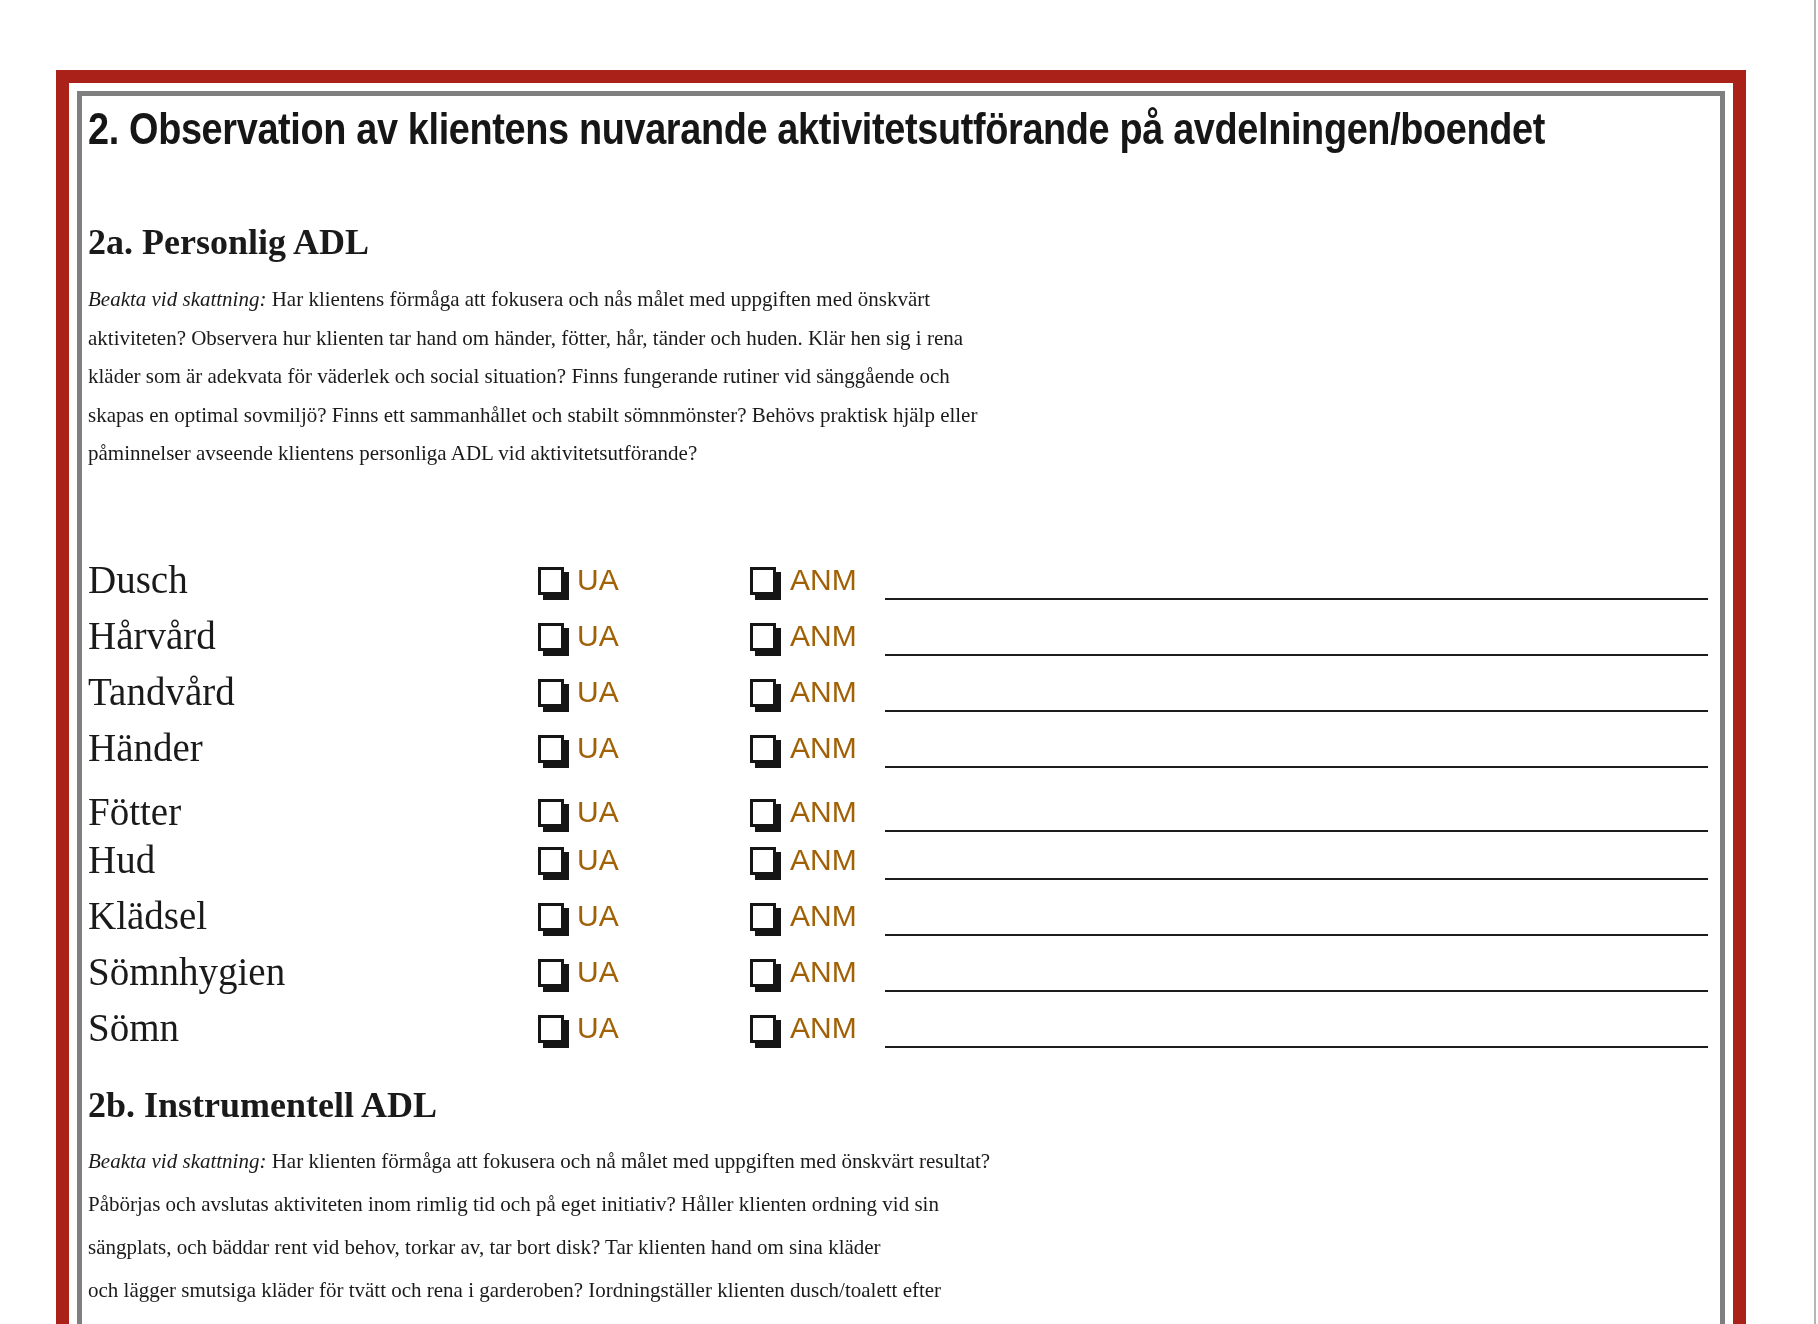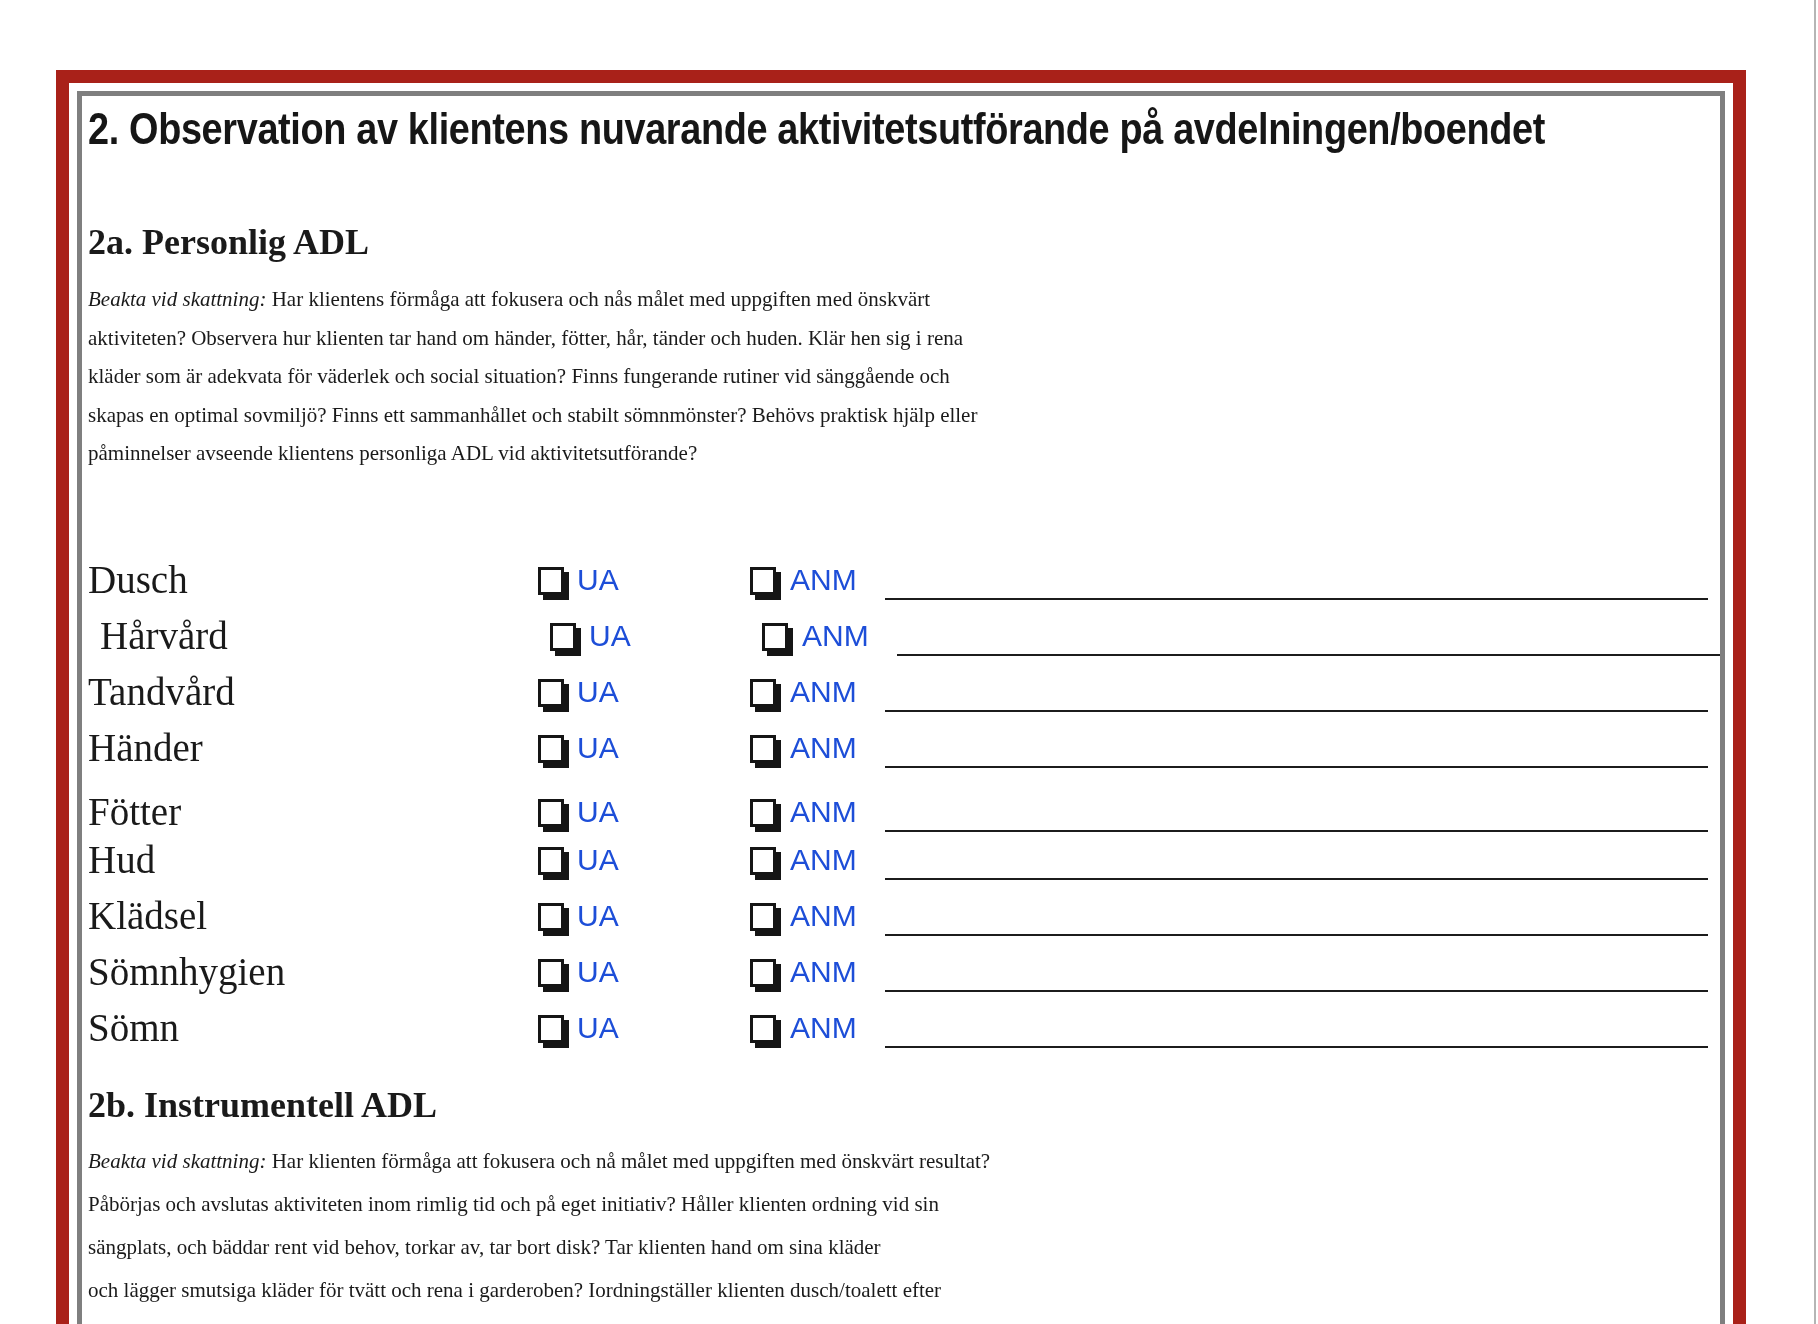--- a/index.html
+++ b/index.html
@@ -69,21 +69,21 @@
     border:3px solid #151515;
     background:#ffffff;
     box-shadow:5px 5px 0 #151515;
   }
   .cb-ua{left:450px;}
   .cb-anm{left:662px;}
   .cb-label{
     position:absolute; top:0;
     font-family:"Liberation Sans", sans-serif;
     font-size:30px; line-height:40px; letter-spacing:0;
-    color:#1d4ed8;
+    color:#a16207;
   }
   .lbl-ua{left:489px;}
   .lbl-anm{left:702px;}
   .answer-line{
     position:absolute; left:797px; top:38px;
     width:823px; height:0;
     border-top:2px solid #1c1c1c;
   }
 </style>
 </head>
@@ -110,21 +110,21 @@
 
   <div id="checklist">
       <div class="check-row" style="top: 560px;">
       <div class="row-label">Dusch</div>
       <div class="cb cb-ua"></div>
       <div class="cb-label lbl-ua">UA</div>
       <div class="cb cb-anm"></div>
       <div class="cb-label lbl-anm">ANM</div>
       <div class="answer-line"></div>
     </div>
-      <div class="check-row" style="top: 616px; margin-left: 12px;">
+      <div class="check-row" style="top: 616px;">
       <div class="row-label">Hårvård</div>
       <div class="cb cb-ua"></div>
       <div class="cb-label lbl-ua">UA</div>
       <div class="cb cb-anm"></div>
       <div class="cb-label lbl-anm">ANM</div>
       <div class="answer-line"></div>
     </div>
       <div class="check-row" style="top: 672px;">
       <div class="row-label">Tandvård</div>
       <div class="cb cb-ua"></div>

